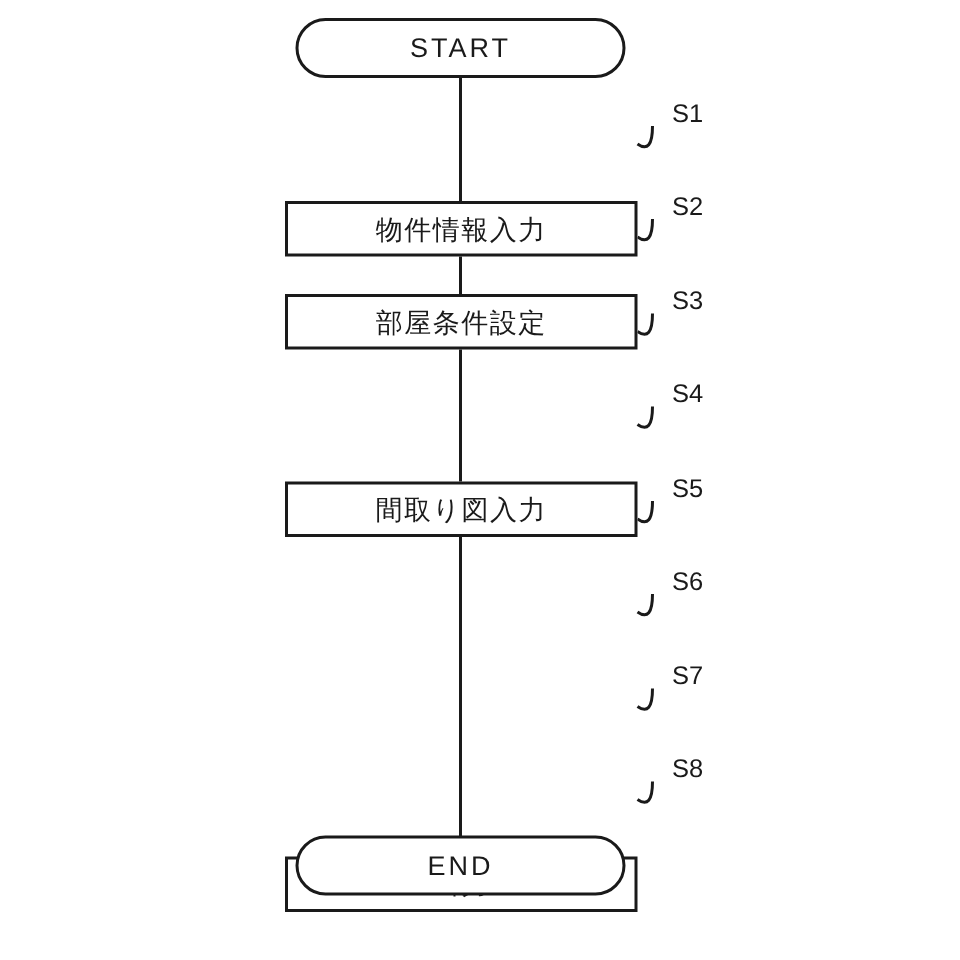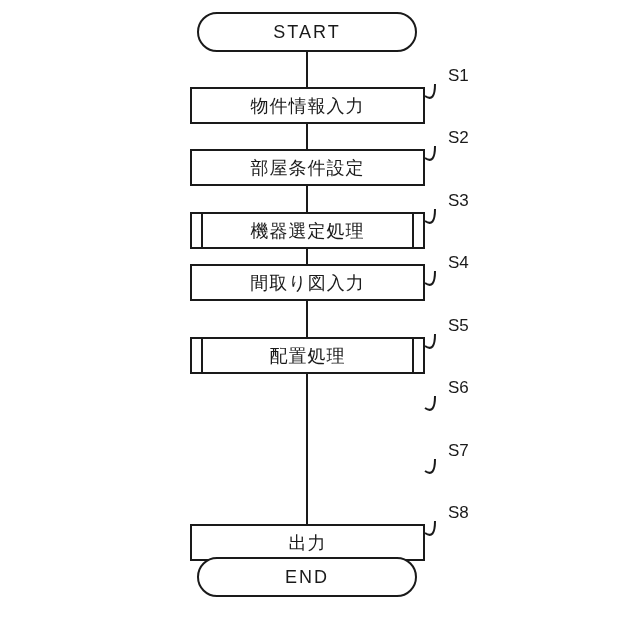--- a/index.html
+++ b/index.html
@@ -38,20 +38,21 @@
     width: 235px;
     height: 37px;
     border: 2px solid #1a1a1a;
     background: #ffffff;
     box-sizing: border-box;
     display: flex;
     align-items: center;
     justify-content: center;
     font-size: 18px;
     letter-spacing: 1px;
+    margin-top: 47px;
   }
   .bar {
     position: absolute;
     top: 0;
     bottom: 0;
     width: 2px;
     background: #1a1a1a;
   }
   .bar.left  { left: 9px; }
   .bar.right { right: 9px; }
@@ -89,37 +90,27 @@
   <div class="box" style="top:87px">
     <span>物件情報入力</span>
   </div>
   <div class="step-id" style="top:66px">S1</div>
 
   <div class="box" style="top:149px">
     <span>部屋条件設定</span>
   </div>
   <div class="step-id" style="top:128px">S2</div>
 
-  <div class="box" style="top:212px">
-    <i class="bar left"></i>
-    <i class="bar right"></i>
-    <span>機器選定処理</span>
-  </div>
   <div class="step-id" style="top:191px">S3</div>
 
-  <div class="box" style="top:264px">
+  <div class="box" style="top:274px">
     <span>間取り図入力</span>
   </div>
   <div class="step-id" style="top:253px">S4</div>
 
-  <div class="box" style="top:337px">
-    <i class="bar left"></i>
-    <i class="bar right"></i>
-    <span>配置処理</span>
-  </div>
   <div class="step-id" style="top:316px">S5</div>
 
   <div class="step-id" style="top:378px">S6</div>
 
   <div class="step-id" style="top:441px">S7</div>
 
   <div class="box" style="top:524px">
     <span>出力</span>
   </div>
   <div class="step-id" style="top:503px">S8</div>

